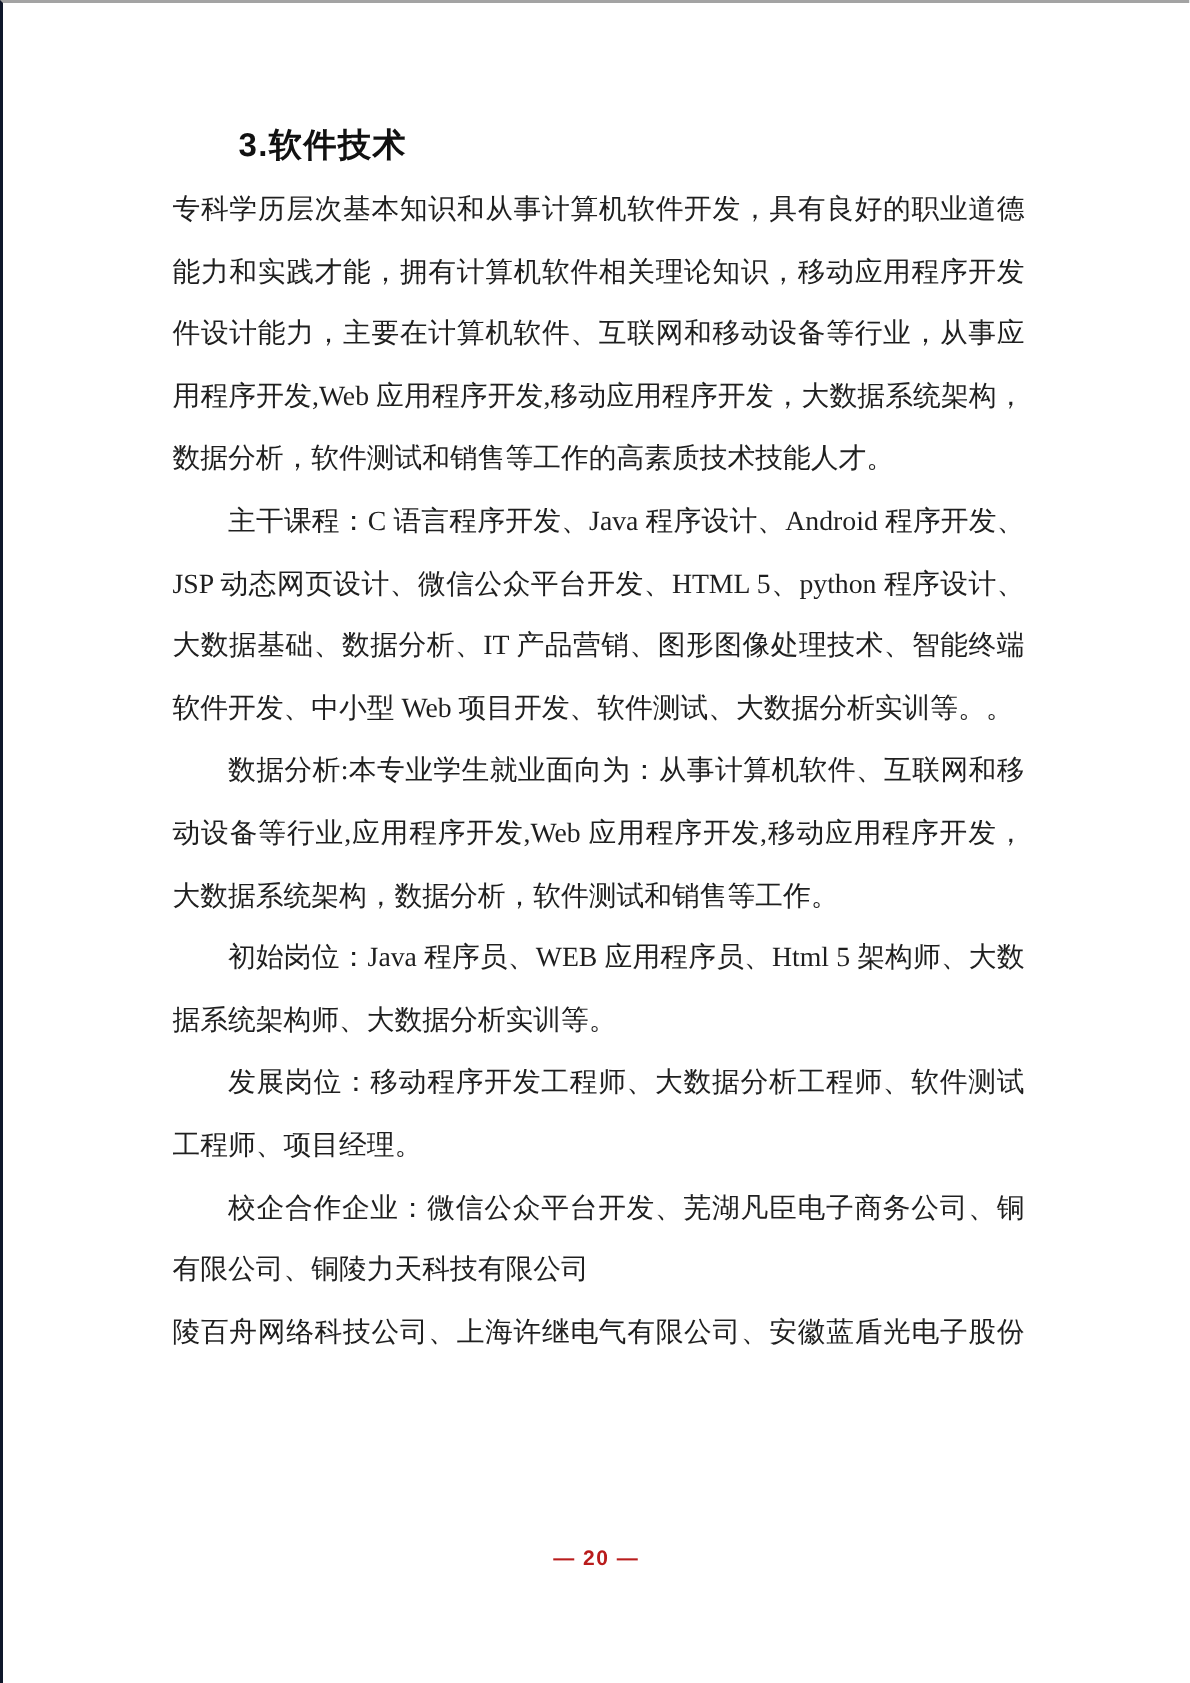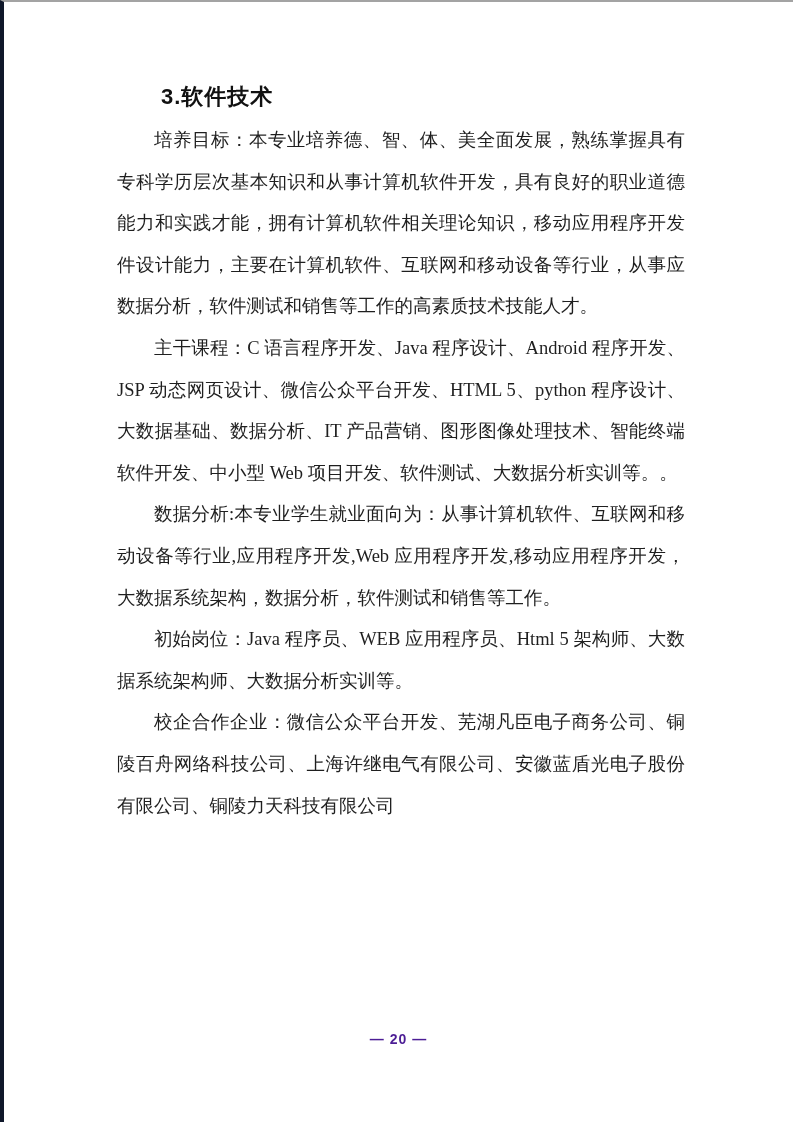--- a/index.html
+++ b/index.html
@@ -6,21 +6,21 @@
     margin: 0;
     padding: 0;
     background: #ffffff;
   }
   .page {
     position: relative;
     width: 793px;
     height: 1122px;
     background: #ffffff;
     border-top: 2px solid #a3a3a3;
-    border-left: 4px solid #0f172a;
+    border-left: 2px solid #0f172a;
     box-sizing: border-box;
     overflow: hidden;
     color: #1f1f1f;
     font-family: "Liberation Serif", serif;
   }
   .content {
     position: absolute;
     top: 72px;
     left: 113px;
     width: 568px;
@@ -56,56 +56,60 @@
     position: absolute;
     top: 1028px;
     left: 0;
     width: 100%;
     text-align: center;
   }
   .page-number {
     font-family: "Liberation Sans", sans-serif;
     font-weight: bold;
     font-size: 14px;
-    color: #4c1d95;
+    color: #b91c1c;
     letter-spacing: 1px;
   }
 </style>
 </head>
 <body>
 
 <div class="page">
   <div class="content">
     <div class="heading">3.软件技术</div>
     <div>
         <div class="paragraph">
-          <div class="line indent fill">培养目标：本专业培养德、智、体、美全面发展，熟练掌握具有</div>
           <div class="line fill">专科学历层次基本知识和从事计算机软件开发，具有良好的职业道德</div>
           <div class="line fill">能力和实践才能，拥有计算机软件相关理论知识，移动应用程序开发</div>
           <div class="line fill">件设计能力，主要在计算机软件、互联网和移动设备等行业，从事应</div>
+          <div class="line fill">用程序开发,Web 应用程序开发,移动应用程序开发，大数据系统架构，</div>
           <div class="line">数据分析，软件测试和销售等工作的高素质技术技能人才。</div>
         </div>
         <div class="paragraph">
           <div class="line indent fill">主干课程：C 语言程序开发、Java 程序设计、Android 程序开发、</div>
           <div class="line fill">JSP 动态网页设计、微信公众平台开发、HTML 5、python 程序设计、</div>
           <div class="line fill">大数据基础、数据分析、IT 产品营销、图形图像处理技术、智能终端</div>
           <div class="line">软件开发、中小型 Web 项目开发、软件测试、大数据分析实训等。。</div>
         </div>
         <div class="paragraph">
           <div class="line indent fill">数据分析:本专业学生就业面向为：从事计算机软件、互联网和移</div>
           <div class="line fill">动设备等行业,应用程序开发,Web 应用程序开发,移动应用程序开发，</div>
           <div class="line">大数据系统架构，数据分析，软件测试和销售等工作。</div>
         </div>
         <div class="paragraph">
           <div class="line indent fill">初始岗位：Java 程序员、WEB 应用程序员、Html 5 架构师、大数</div>
           <div class="line">据系统架构师、大数据分析实训等。</div>
         </div>
         <div class="paragraph">
+          <div class="line indent fill">发展岗位：移动程序开发工程师、大数据分析工程师、软件测试</div>
+          <div class="line">工程师、项目经理。</div>
+        </div>
+        <div class="paragraph">
           <div class="line indent fill">校企合作企业：微信公众平台开发、芜湖凡臣电子商务公司、铜</div>
+          <div class="line">有限公司、铜陵力天科技有限公司</div>
           <div class="line fill">陵百舟网络科技公司、上海许继电气有限公司、安徽蓝盾光电子股份</div>
-          <div class="line">有限公司、铜陵力天科技有限公司</div>
         </div>
       </div>
   </div>
   <div class="page-footer">
     <span class="page-number">— 20 —</span>
   </div>
 </div>
 
 </body></html>

